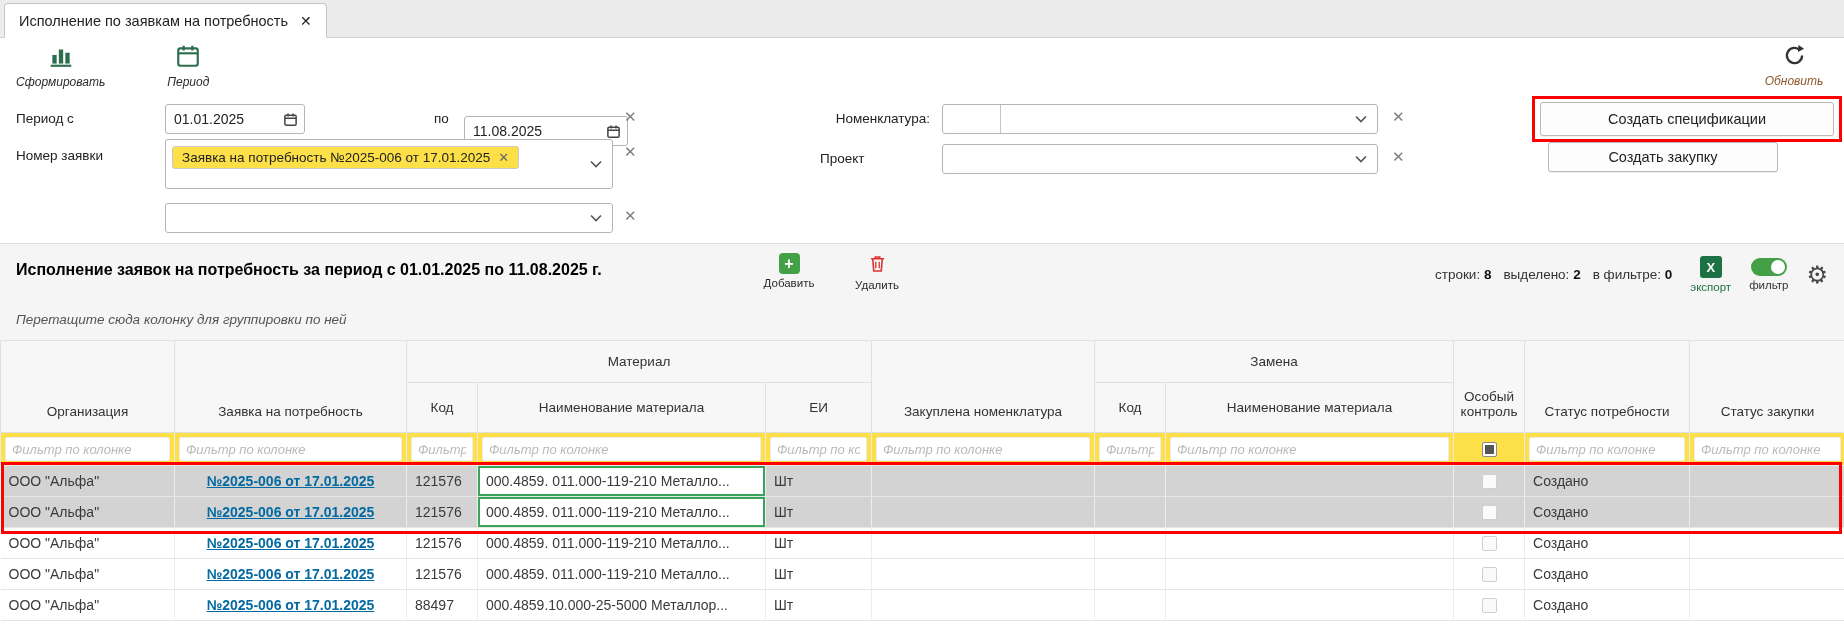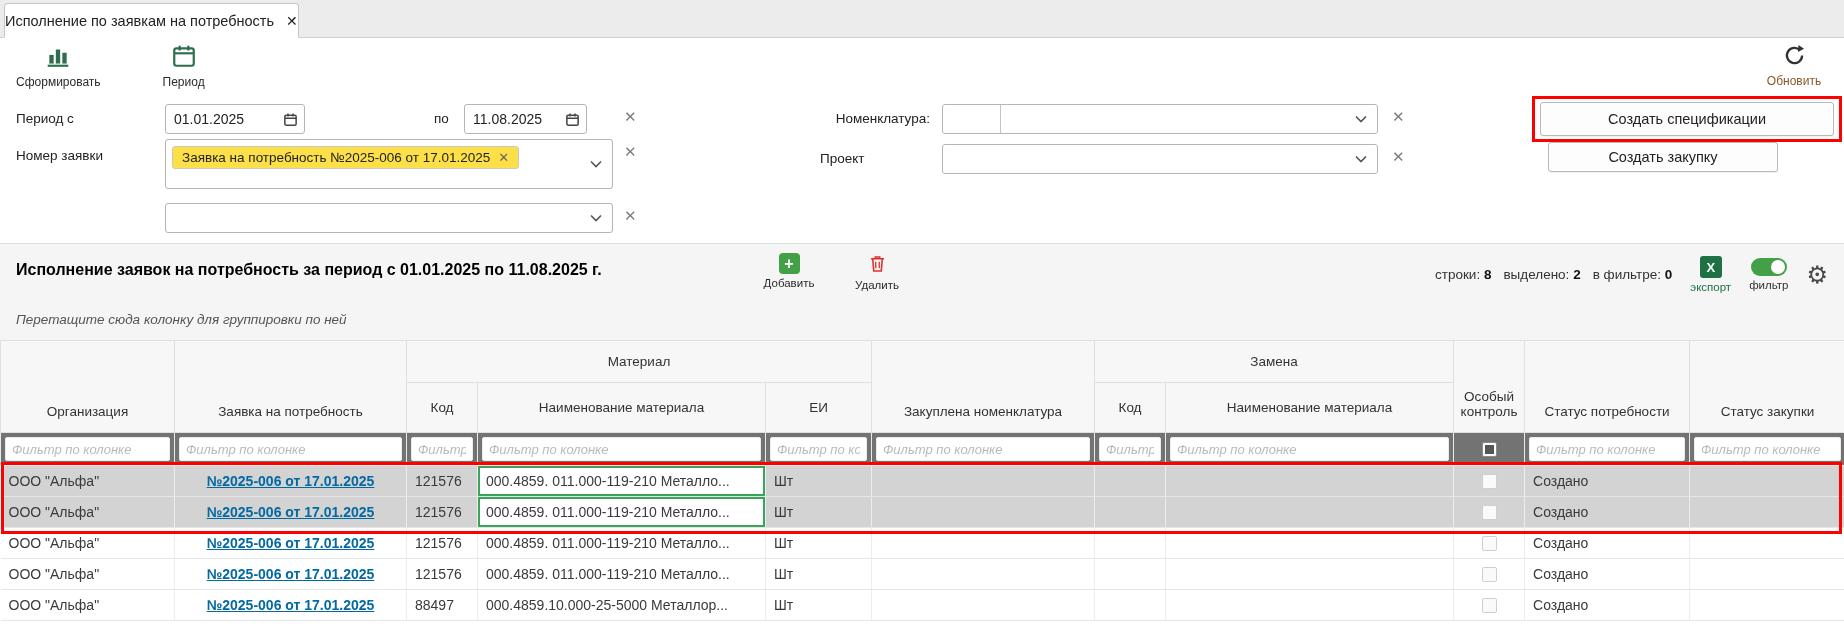--- a/index.html
+++ b/index.html
@@ -3,26 +3,26 @@
 <meta charset="utf-8">
 <style>
   * { box-sizing: border-box; margin: 0; padding: 0; }
   html,body { width:1844px; height:626px; overflow:hidden; }
   body { font-family:"Liberation Sans", sans-serif; font-size:14px; color:#333; background:#fff; }
   .app { position:relative; width:1844px; height:626px; background:#fff; overflow:hidden; }
 
   
   .tabbar { height:38px; background:#ececec; border-bottom:1px solid #cfcfcf; display:flex; align-items:flex-end; padding-left:4px; }
   .tab { position:relative; top:1px; height:35px; background:#fff; border:1px solid #c6c6c6; border-bottom:1px solid #fff;
-         border-radius:4px 4px 0 0; display:flex; align-items:center; gap:12px; padding:0 0; font-size:14.5px; color:#222; }
+         border-radius:4px 4px 0 0; display:flex; align-items:center; gap:12px; padding:0 14px; font-size:14.5px; color:#222; }
   .tab-close { font-family:"DejaVu Sans", sans-serif; font-size:14px; font-weight:bold; color:#222; cursor:pointer; }
 
   
   .toolbar { height:62px; background:#fff; display:flex; align-items:flex-start; padding:5px 16px 0 16px; }
-  .tool { display:flex; flex-direction:column; align-items:center; gap:3px; font-size:12px; color:#2b2b2b; cursor:pointer; margin-right:44px; min-width:78px; }
+  .tool { display:flex; flex-direction:column; align-items:center; gap:3px; font-size:12px; color:#2b2b2b; cursor:pointer; margin-right:44px; min-width:78px;font-style:italic; }
   .tool.refresh { margin-left:auto; margin-right:4px; min-width:60px; }
   .tool.refresh .tool-label { color:#8b572a; }
 
   
   .filters { position:relative; height:143px; background:#fff; }
   .flabel { position:absolute; font-size:13.5px; color:#222; white-space:nowrap; }
   .inp { position:absolute; border:1px solid #b5b5b5; border-radius:3px; background:#fff; }
   .date-box { display:flex; align-items:center; padding:0 6px 0 8px; }
   .date-box input { border:none; outline:none; width:92px; font-size:14px; color:#222; font-family:inherit; background:transparent; }
   .cal-ico { margin-left:auto; display:flex; cursor:pointer; }
@@ -54,21 +54,21 @@
   .toggle-knob { position:absolute; right:2px; top:2px; width:14px; height:14px; border-radius:50%; background:#fff; }
   .gear { font-family:"DejaVu Sans", sans-serif; font-size:24px; color:#4a4a4a; cursor:pointer; line-height:1; }
   .group-hint { position:absolute; left:16px; top:68px; font-style:italic; font-size:13.5px; color:#555; }
 
   
   table { border-collapse:collapse; table-layout:fixed; width:1844px; }
   th { border:1px solid #e0e0e0; background:#f7f7f7; font-weight:normal; font-size:13.5px; color:#333; text-align:center; padding:2px 4px; }
   .band-row th.th-band { height:42px; }
   .sub-row th { height:50px; }
   th.th-span { vertical-align:bottom; padding-bottom:13px; }
-  .filter-row td { height:33px; background:#737373; border:1px solid #eaeaea; padding:0 4px; }
+  .filter-row td { height:33px; background:#fde047; border:1px solid #eaeaea; padding:0 4px; }
   .flt { width:100%; height:24px; border:1px solid #ececec; border-radius:2px; font-size:13px; padding:0 6px; font-family:inherit; color:#333; }
   .flt::placeholder { font-style:italic; color:#b9b9b9; text-overflow:ellipsis; }
   .tri-check { display:inline-flex; width:15px; height:15px; border:1px solid #8a8a8a; border-radius:2px; background:#fff;
                align-items:center; justify-content:center; vertical-align:middle; cursor:pointer; }
   .tri-inner { width:9px; height:9px; background:#555; }
   tbody td { height:31px; border-bottom:1px solid #e6e6e6; border-right:1px solid #ededed; font-size:14px; color:#3a3a3a;
              padding:0 8px; white-space:nowrap; overflow:hidden; text-overflow:ellipsis; background:#fff; }
   tr.selected td { background:#d3d3d3; }
   td.c-link { text-align:center; }
   td.c-link a { color:#0369a1; font-weight:bold; text-decoration:underline; }
@@ -137,21 +137,21 @@
       <span class="cal-ico">
         <svg width="15" height="15" viewBox="0 0 24 24">
           <rect x="3" y="5" width="18" height="16" rx="2" fill="none" stroke="#444" stroke-width="2.4"></rect>
           <line x1="3" y1="10" x2="21" y2="10" stroke="#444" stroke-width="2.4"></line>
           <line x1="8" y1="2.5" x2="8" y2="7" stroke="#444" stroke-width="2.4"></line>
           <line x1="16" y1="2.5" x2="16" y2="7" stroke="#444" stroke-width="2.4"></line>
         </svg>
       </span>
     </div>
     <span class="flabel" style="left:434px; top:11px;">по</span>
-    <div class="inp date-box" style="left:464px; top:4px; width:123px; height:30px;">
+    <div class="inp date-box" style="left:464px; top:16px; width:164px; height:30px;">
       <input value="11.08.2025" style="">
       <span class="cal-ico">
         <svg width="15" height="15" viewBox="0 0 24 24">
           <rect x="3" y="5" width="18" height="16" rx="2" fill="none" stroke="#444" stroke-width="2.4"></rect>
           <line x1="3" y1="10" x2="21" y2="10" stroke="#444" stroke-width="2.4"></line>
           <line x1="8" y1="2.5" x2="8" y2="7" stroke="#444" stroke-width="2.4"></line>
           <line x1="16" y1="2.5" x2="16" y2="7" stroke="#444" stroke-width="2.4"></line>
         </svg>
       </span>
     </div>

